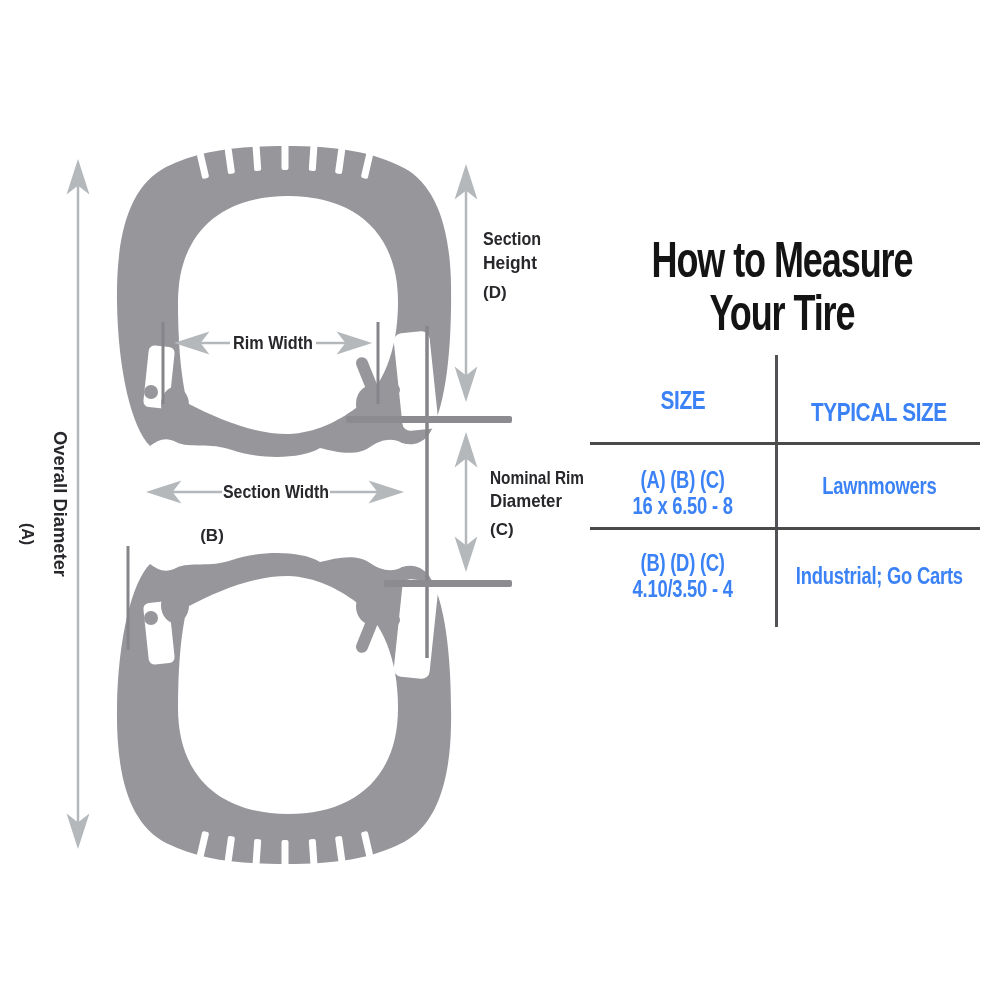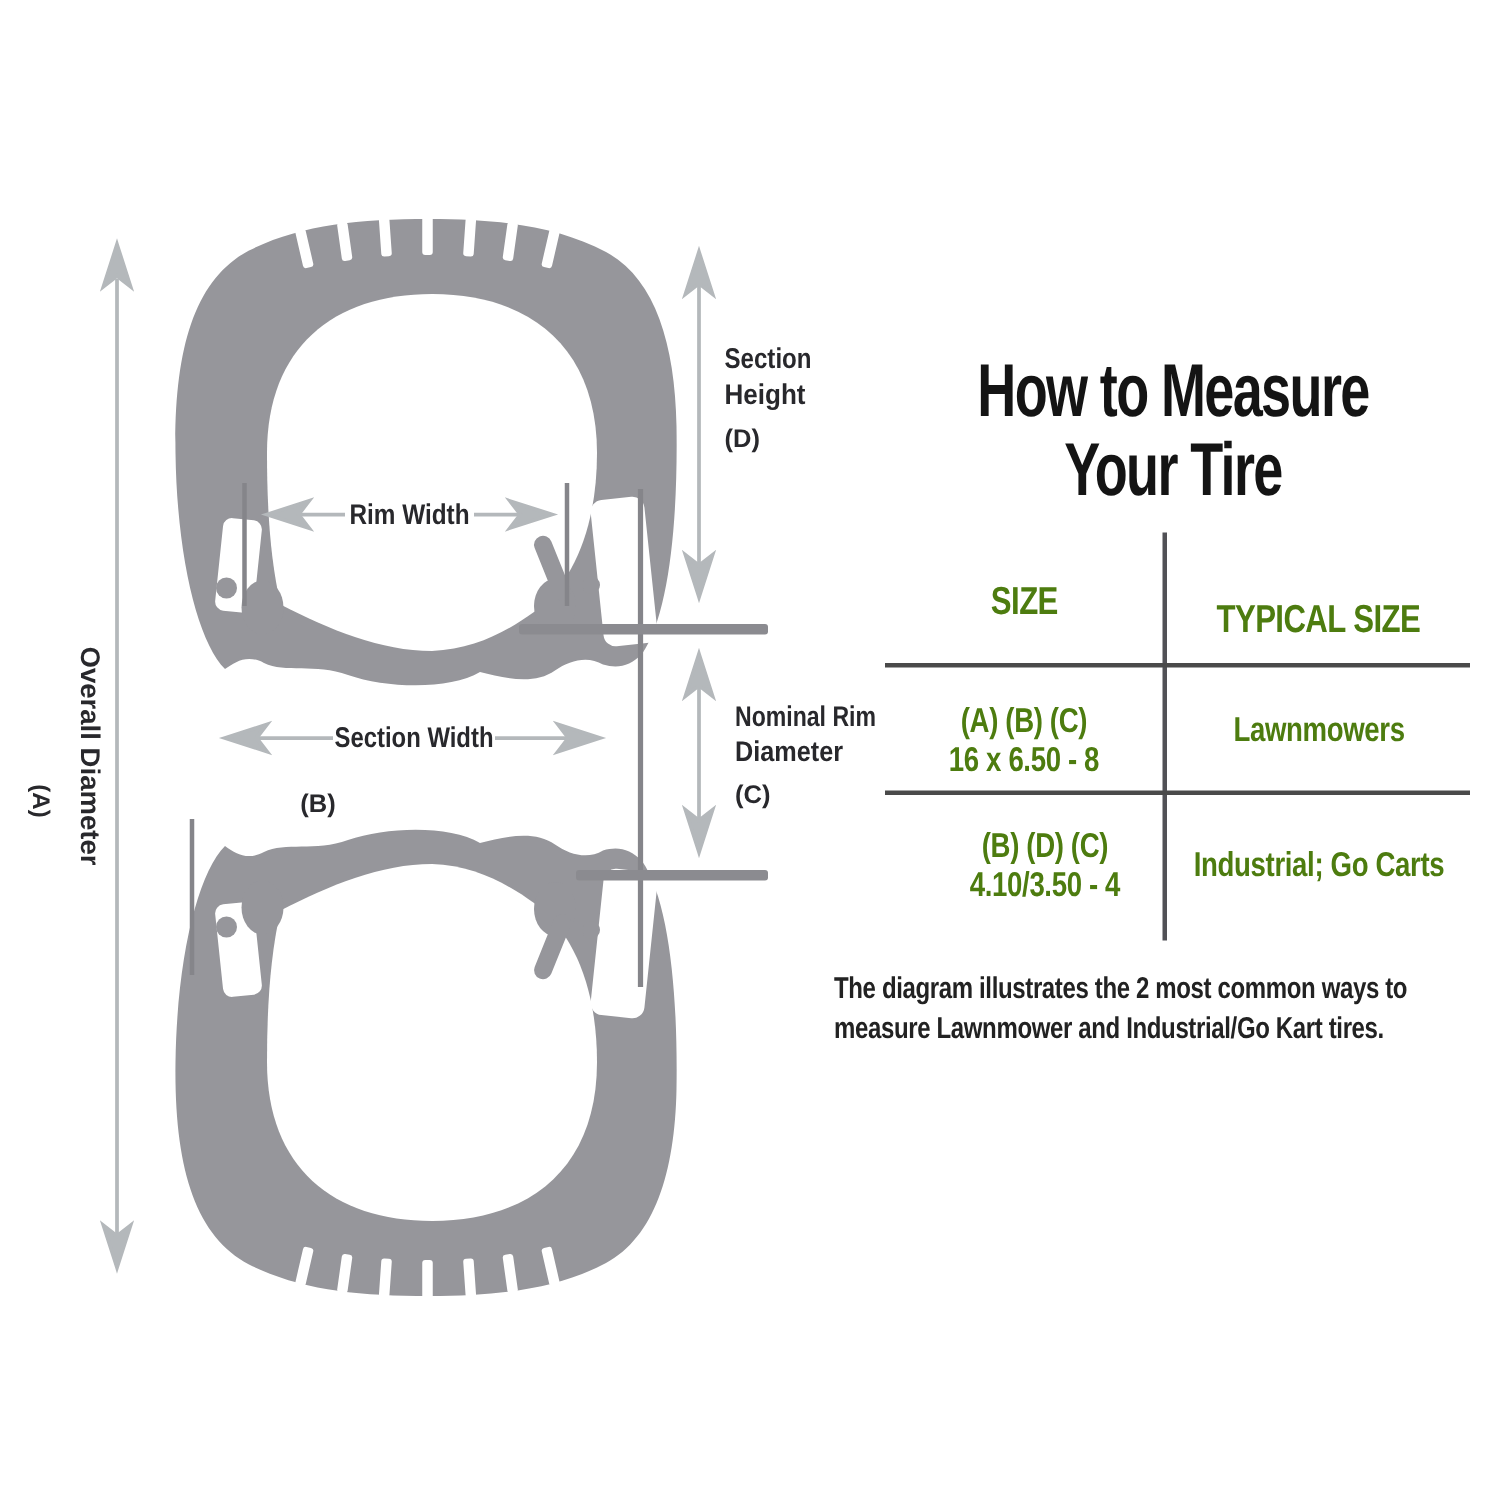--- a/index.html
+++ b/index.html
@@ -13,29 +13,29 @@
     position:absolute;left:570px;top:234px;width:424px;text-align:center;
     font-size:50px;font-weight:bold;letter-spacing:-1.5px;line-height:53px;color:#141414;
     transform:scaleX(0.72);transform-origin:50% 0;white-space:nowrap;
   }
   .tbl{position:absolute;left:590px;top:355px;width:390px;height:272px;}
   .tbl .vline{position:absolute;left:185px;top:0;width:3px;height:272px;background:#515156;}
   .tbl .hline{position:absolute;left:0;right:0;height:3px;background:#4a4a4a;}
   .tbl .hline.h1{top:87px;}
   .tbl .hline.h2{top:172px;}
   .cell{position:absolute;display:flex;flex-direction:column;align-items:center;justify-content:center;
-        font-weight:bold;color:#4d7c0f;text-align:center;}
+        font-weight:bold;color:#3b82f6;text-align:center;}
   .cell > span{display:block;transform:scaleX(0.8);transform-origin:50% 50%;white-space:nowrap;}
   .th{font-size:26px;letter-spacing:-0.5px;}
   .th.size{left:0;top:4px;width:185px;height:83px;}
   .th.typ{left:188px;top:16px;width:202px;height:83px;}
   .td{font-size:23px;line-height:26px;letter-spacing:-0.3px;}
   .td.r1c1{left:0;top:90px;width:185px;height:96px;}
   .td.r1c2{left:188px;top:90px;width:202px;height:82px;}
-  .td.r2c1{left:14px;top:175px;width:185px;height:92px;text-align:center;}
+  .td.r2c1{left:0;top:175px;width:185px;height:92px;text-align:center;}
   .td.r2c2{left:188px;top:175px;width:202px;height:92px;text-align:right;}
   .desc{
     position:absolute;left:556px;top:646px;width:440px;
     font-size:20px;font-weight:bold;letter-spacing:-0.3px;line-height:27px;color:#222;
   }
   .desc .dline{transform:scaleX(0.8);transform-origin:0 50%;white-space:nowrap;}
 </style>
 </head>
 <body>
 
@@ -179,18 +179,14 @@
 
     <div class="cell td r2c1">
       <span>(B) (D) (C)</span>
       <span>4.10/3.50 - 4</span>
     </div>
     <div class="cell td r2c2">
       <span>Industrial; Go Carts</span>
     </div>
   </div>
 
-  <div class="desc">
-    <div class="dline">The diagram illustrates the 2 most common ways to</div>
-    <div class="dline">measure Lawnmower and Industrial/Go Kart tires.</div>
-  </div>
 
 </div>
 
 </body></html>

